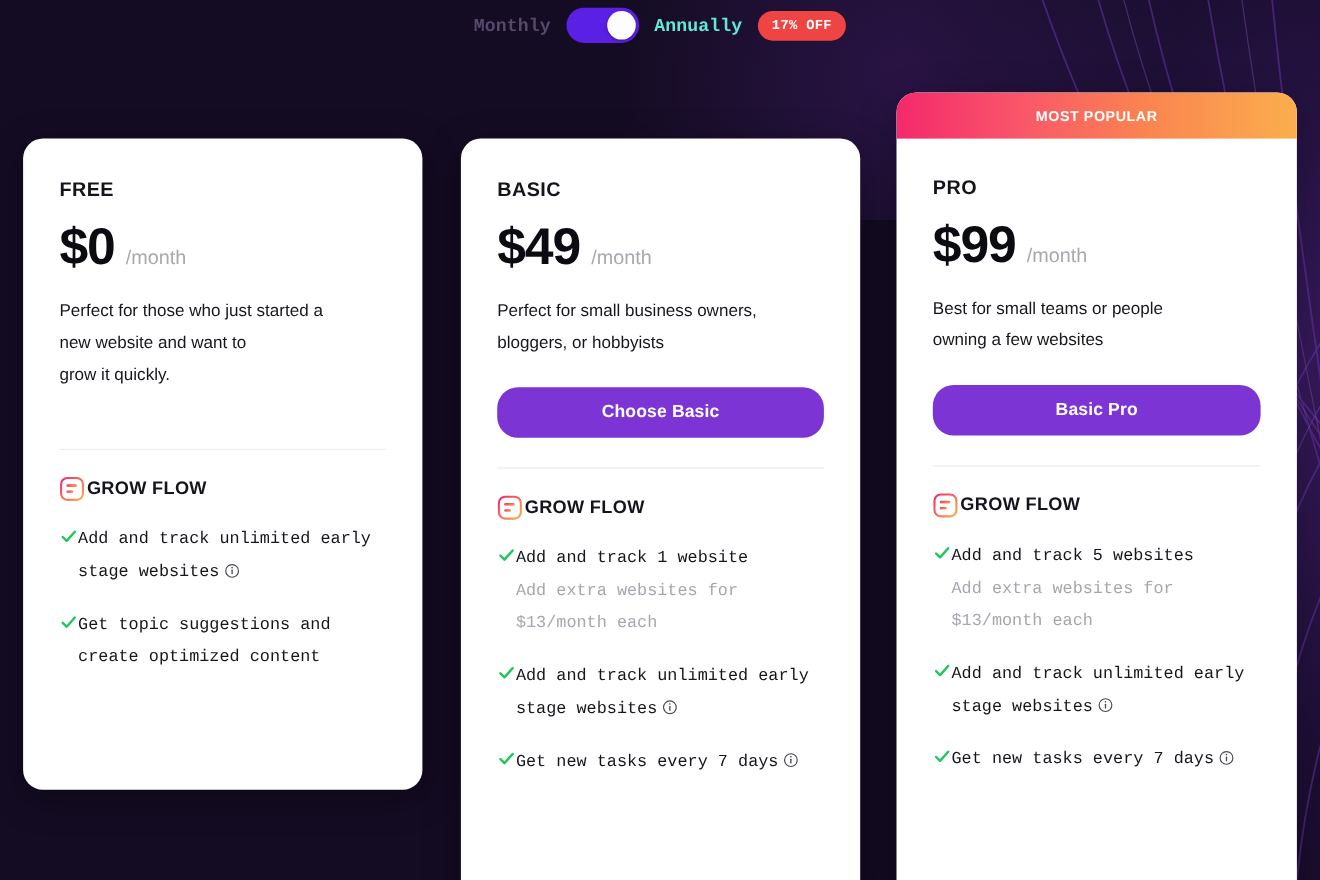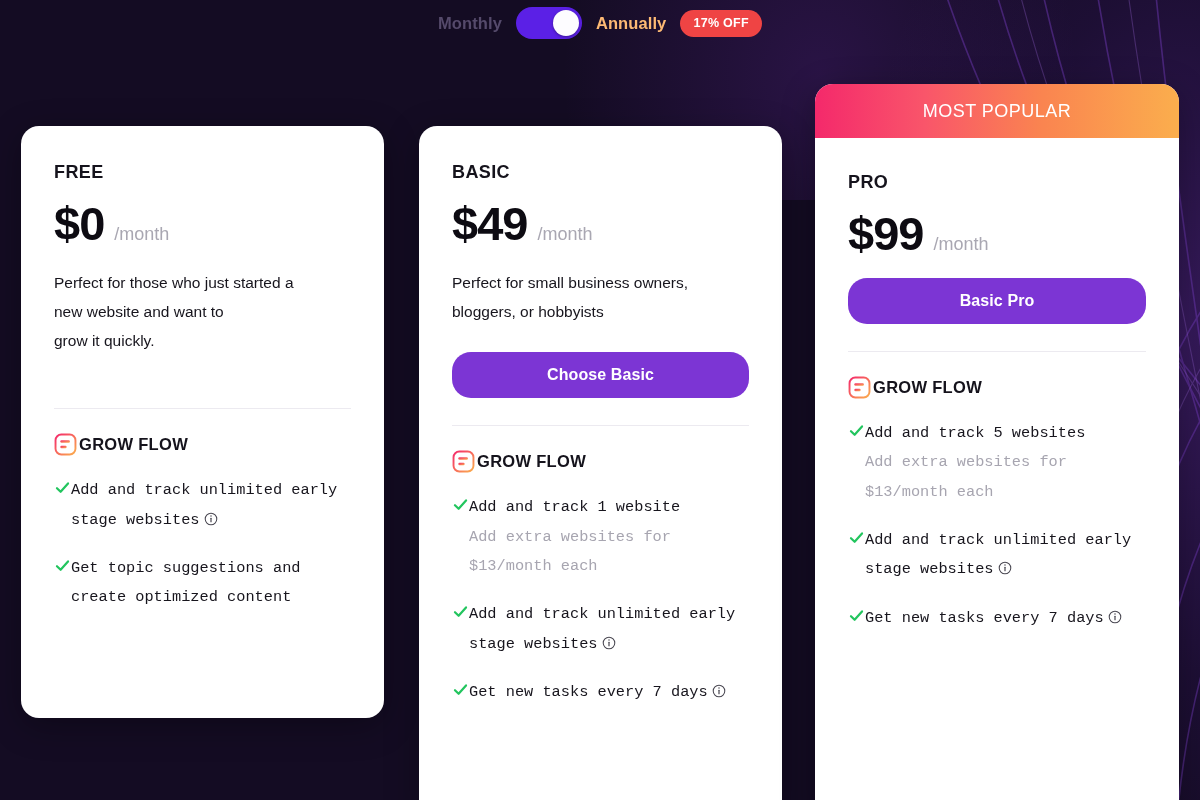--- a/index.html
+++ b/index.html
@@ -46,28 +46,29 @@
   .billing-bar {
     position: absolute;
     left: 0; right: 0;
     top: 0;
     height: 46px;
     display: flex;
     align-items: center;
     justify-content: center;
     gap: 14px;
     z-index: 5;
+    font-family: Liberation Mono, monospace;
   }
   .billing-label {
     font-size: 16.5px;
     font-weight: 700;
     letter-spacing: 0.1px;
   }
   .billing-label.inactive { color: #554a6b; }
-  .billing-label.active { color: #fdba74; }
+  .billing-label.active { color: #5eead4; }
 
   .toggle {
     width: 66px;
     height: 32px;
     border-radius: 20px;
     background: #5b20e6;
     position: relative;
     cursor: pointer;
     flex: 0 0 auto;
   }
@@ -111,25 +112,25 @@
     box-shadow: 0 8px 34px rgba(0,0,0,0.30);
     display: flex;
     flex-direction: column;
   }
 
   .card.free  { left: 21px;  top: 126px; width: 363px; height: 592px; }
   .card.basic { left: 419px; top: 126px; width: 363px; height: 700px; }
   .card.pro   { left: 815px; top: 84px;  width: 364px; height: 742px; }
 
   .popular-banner {
-    height: 54px;
+    height: 42px;
     background: linear-gradient(90deg, #f4296b 0%, #f9556a 30%, #fa8450 62%, #fbae4d 100%);
     color: #ffffff;
-    font-size: 18px;
-    font-weight: 400;
+    font-size: 13px;
+    font-weight: 700;
     letter-spacing: 0.5px;
     display: flex;
     align-items: center;
     justify-content: center;
   }
 
   .card-body {
     padding: 36px 33px 16px 33px;
     flex: 1;
     display: flex;
@@ -381,20 +382,22 @@
   </div>
 
   <div class="card pro">
     <div class="popular-banner">MOST POPULAR</div>
     <div class="card-body">
       <div class="tier-name">PRO</div>
       <div class="price-row">
         <span class="price">$99</span>
         <span class="period">/month</span>
       </div>
+      <div class="tier-desc">Best for small teams or people
+owning a few websites</div>
       <button class="cta">Basic Pro</button>
       <div class="divider"></div>
       <div class="feature-group-head">
         <svg class="logo-mark" viewBox="0 0 24 24">
           <defs>
             <linearGradient id="gfC" x1="0" y1="0" x2="1" y2="1">
               <stop offset="0%" stop-color="#f4296b"></stop>
                 <stop offset="100%" stop-color="#fbae4d"></stop>
             </linearGradient>
           </defs>

